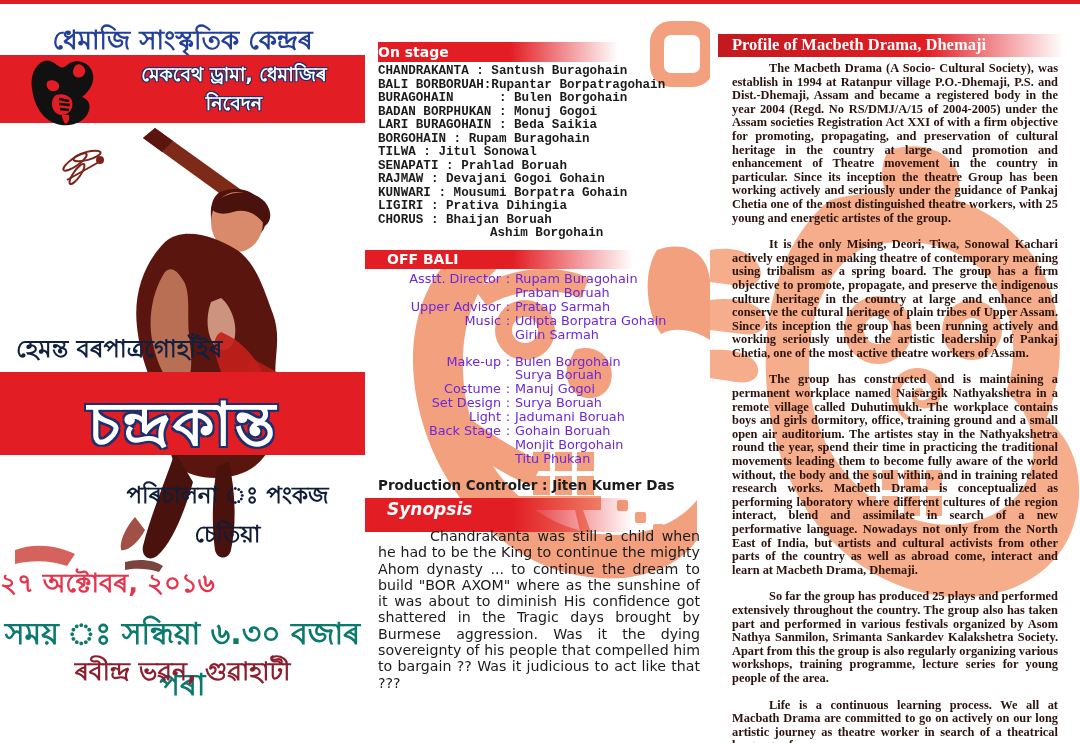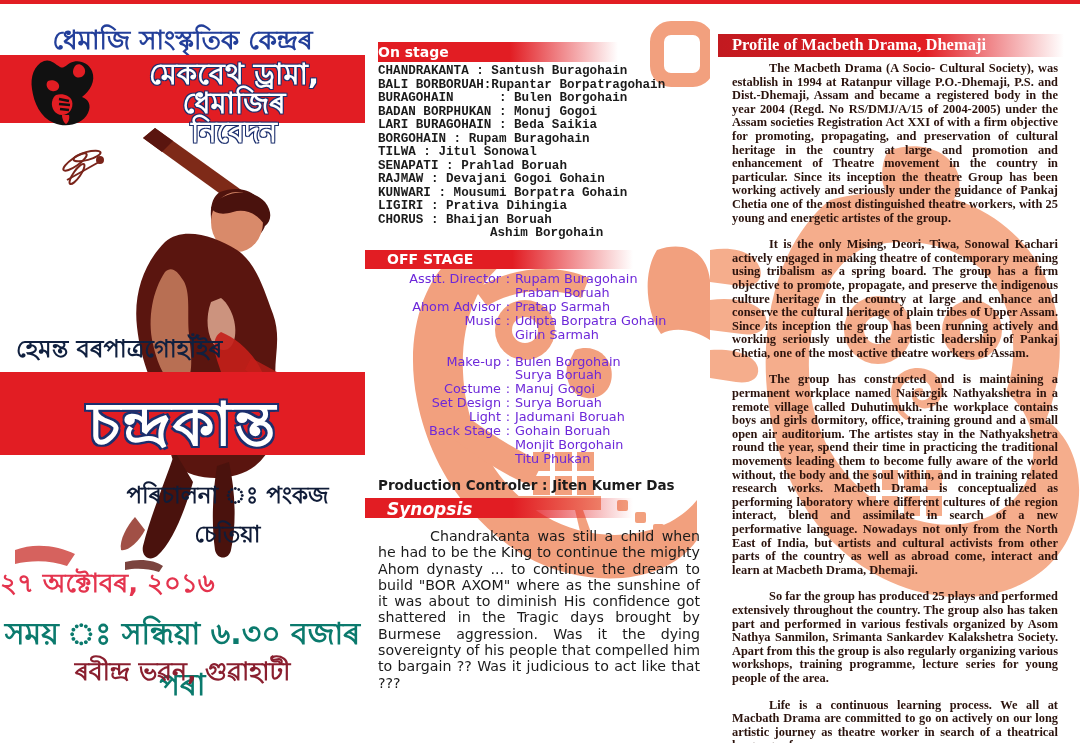--- a/index.html
+++ b/index.html
@@ -11,21 +11,21 @@
   .abs{position:absolute;}
   
   #top-rule{left:0;top:0;width:1080px;height:4px;background:#e21d23;}
   
   #left-panel{left:0;top:0;width:365px;height:743px;}
   .courtesy{left:0;top:20px;width:365px;text-align:center;
     font-size:26px;font-weight:bold;color:#233f9a;}
   .banner-top{left:0;top:55px;width:365px;height:68px;background:#e21d23;}
   .logo-box{left:26px;top:55px;width:78px;height:74px;}
   .presenter{left:108px;top:60px;width:252px;text-align:center;
-    color:#ffffff;font-weight:bold;font-size:29px;line-height:29px;
+    color:#ffffff;font-weight:bold;font-size:19px;line-height:29px;
     text-shadow:-1px -1px 0 #1c2f6e,1px -1px 0 #1c2f6e,-1px 1px 0 #1c2f6e,1px 1px 0 #1c2f6e;}
   #warrior{left:15px;top:122px;width:350px;height:450px;}
   .author-line{left:16px;top:330px;font-size:24px;font-weight:bold;color:#10203f;}
   .banner-title{left:0;top:372px;width:365px;height:83px;background:#e21d23;}
   .play-title{left:0;top:378px;width:365px;text-align:center;color:#ffffff;
     font-size:60px;font-weight:bold;letter-spacing:2px;
     text-shadow:-2px -2px 0 #1c2f6e,2px -2px 0 #1c2f6e,-2px 2px 0 #1c2f6e,2px 2px 0 #1c2f6e;}
   .direction-line{left:90px;top:477px;width:275px;text-align:center;
     font-size:23px;font-weight:bold;color:#101c38;}
   .date-line{left:0;top:563px;width:365px;
@@ -47,21 +47,21 @@
   .cast-row.indent{padding-left:112px;}
   .bar-offstage{left:0;top:250px;width:246px;height:19px;font-size:14px;
     line-height:19px;padding-left:22px;}
   #crew-grid{left:0;top:272px;width:345px;font-size:12.8px;font-weight:normal;
     color:#6d28d9;}
   .crew-row{display:grid;grid-template-columns:136px 14px auto;line-height:13.9px;}
   .crew-role{text-align:right;}
   .crew-sep{text-align:center;}
   .crew-gap{height:13px;}
   .production-line{left:13px;top:477px;font-size:13.5px;font-weight:bold;color:#1b1b1b;}
-  .bar-synopsis{left:0;top:498px;width:246px;height:20px;font-size:17px;
+  .bar-synopsis{left:0;top:498px;width:246px;height:34px;font-size:17px;
     line-height:22px;padding-left:22px;font-style:italic;}
   #synopsis-body{left:13px;top:528px;width:322px;font-size:14.2px;font-weight:normal;
     color:#1b1b1b;line-height:16.3px;text-align:justify;text-indent:52px;}
   
   #right-panel{left:710px;top:0;width:370px;height:534px;}
   #right-backdrop{left:0;top:0;width:370px;height:743px;z-index:0;}
   .bar-profile{left:8px;top:34px;width:332px;height:23px;z-index:1;
     background:linear-gradient(to right,#c21a20 0%,#e21d23 60%,rgba(226,29,35,0) 100%);
     color:#ffffff;font-family:"Liberation Serif",serif;font-weight:bold;
     font-size:16.5px;line-height:22px;padding-left:14px;}
@@ -185,35 +185,35 @@
         <rect x="252" y="500" width="11" height="11" rx="2"></rect>
         <rect x="270" y="512" width="11" height="11" rx="2"></rect>
         <rect x="288" y="524" width="11" height="11" rx="2"></rect>
       </g>
     </svg>
 
     <div class="abs bar bar-onstage mid-content">On stage</div>
 
     <div class="abs mid-content" id="cast-list"><div class="cast-row">CHANDRAKANTA : Santush Buragohain</div><div class="cast-row">BALI BORBORUAH:Rupantar Borpatragohain</div><div class="cast-row">BURAGOHAIN      : Bulen Borgohain</div><div class="cast-row">BADAN BORPHUKAN : Monuj Gogoi</div><div class="cast-row">LARI BURAGOHAIN : Beda Saikia</div><div class="cast-row">BORGOHAIN : Rupam Buragohain</div><div class="cast-row">TILWA : Jitul Sonowal</div><div class="cast-row">SENAPATI : Prahlad Boruah</div><div class="cast-row">RAJMAW : Devajani Gogoi Gohain</div><div class="cast-row">KUNWARI : Mousumi Borpatra Gohain</div><div class="cast-row">LIGIRI : Prativa Dihingia</div><div class="cast-row">CHORUS : Bhaijan Boruah</div><div class="cast-row indent">Ashim Borgohain</div></div>
 
-    <div class="abs bar bar-offstage mid-content">OFF STAGE</div>
+    <div class="abs bar bar-offstage mid-content">OFF BALI</div>
 
     <div class="abs mid-content" id="crew-grid">
         <div class="crew-row">
           <span class="crew-role">Asstt. Director</span>
           <span class="crew-sep">:</span>
           <span class="crew-name">Rupam Buragohain</span>
         </div>
         <div class="crew-row">
           <span class="crew-role"></span>
           <span class="crew-sep"></span>
           <span class="crew-name">Praban Boruah</span>
         </div>
         <div class="crew-row">
-          <span class="crew-role">Ahom Advisor</span>
+          <span class="crew-role">Upper Advisor</span>
           <span class="crew-sep">:</span>
           <span class="crew-name">Pratap Sarmah</span>
         </div>
         <div class="crew-row">
           <span class="crew-role">Music</span>
           <span class="crew-sep">:</span>
           <span class="crew-name">Udipta Borpatra Gohain</span>
         </div>
         <div class="crew-row">
           <span class="crew-role"></span>

